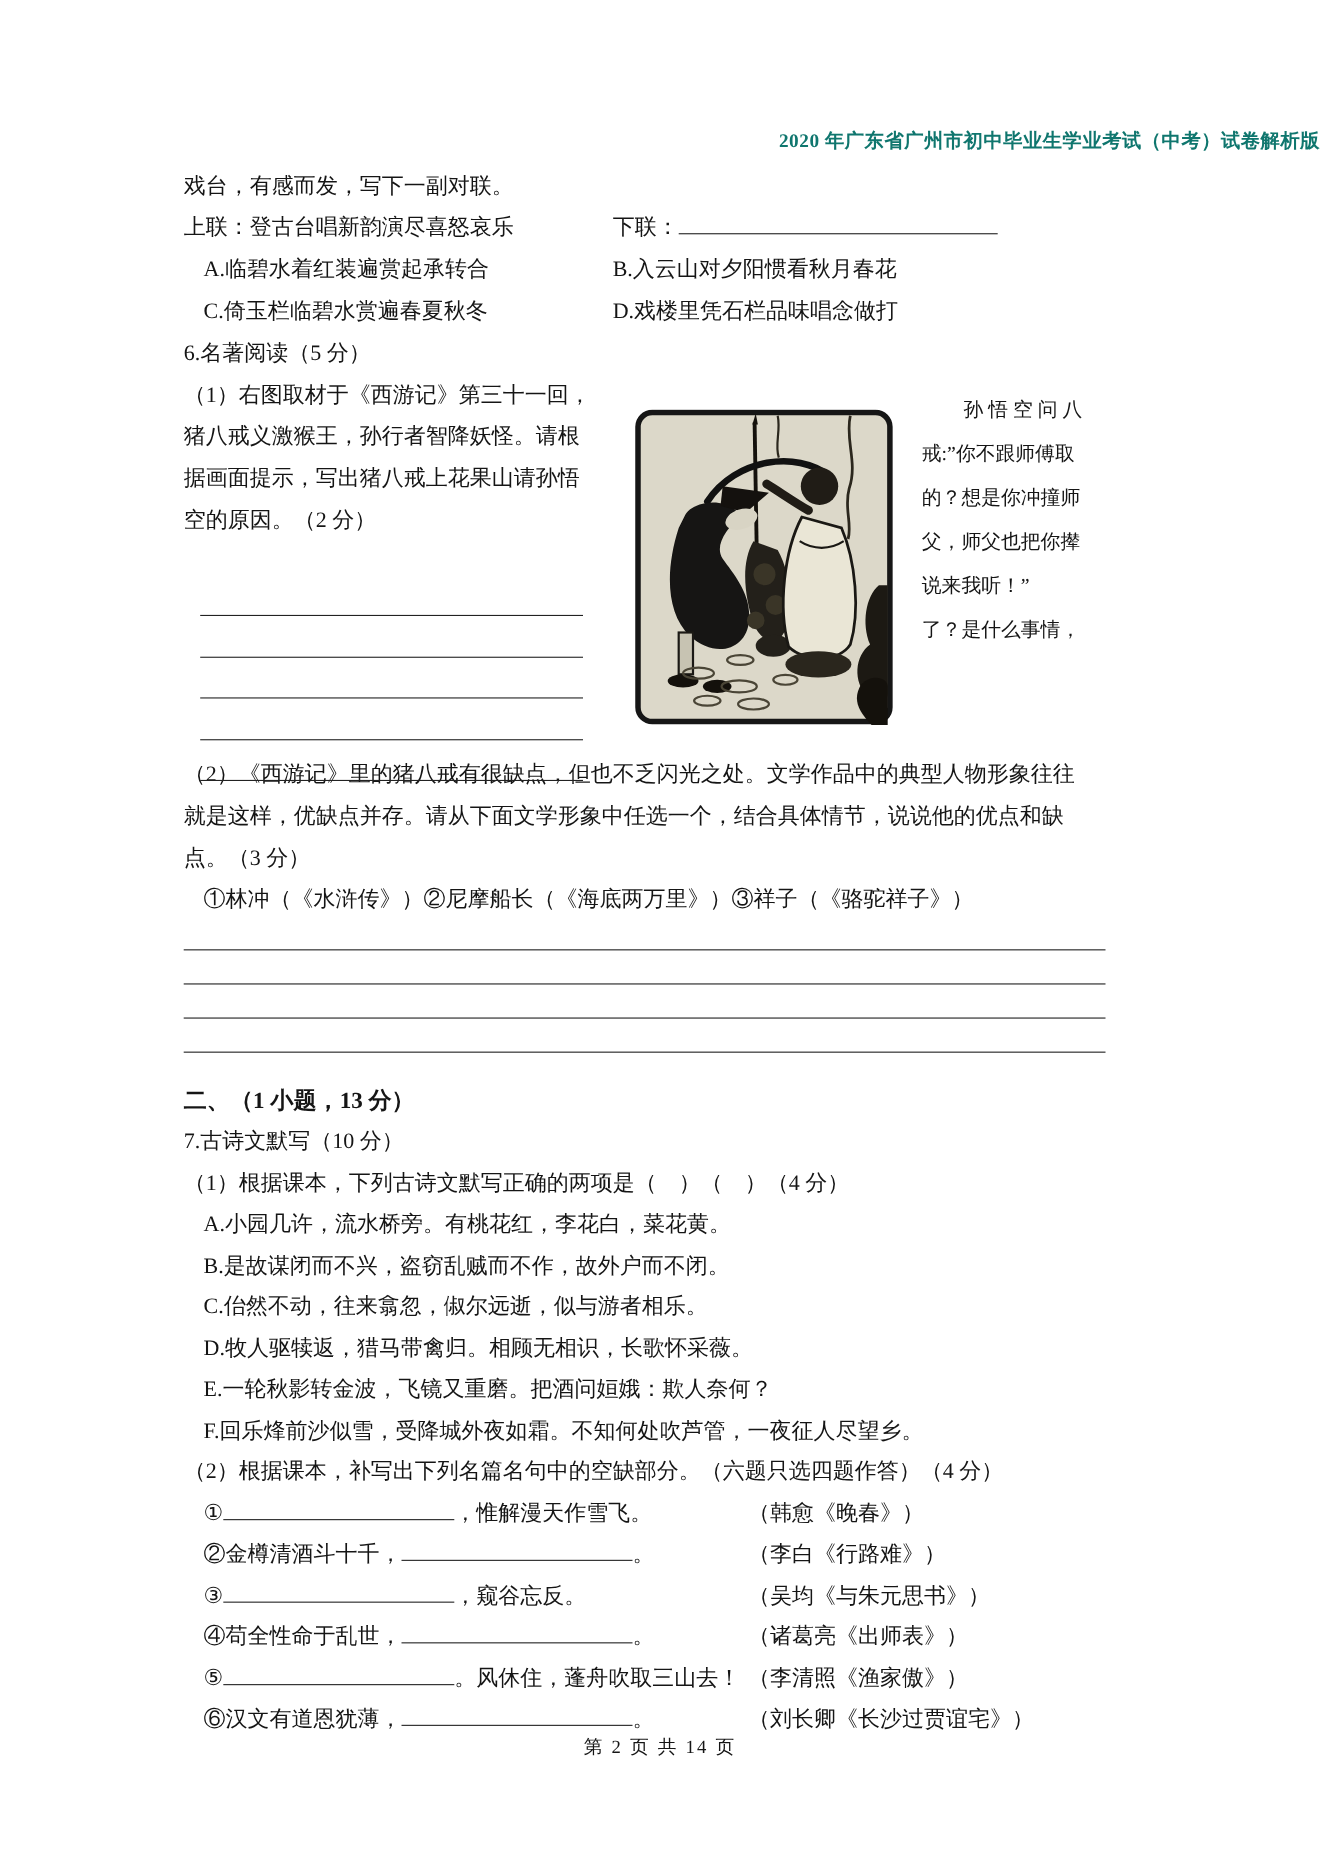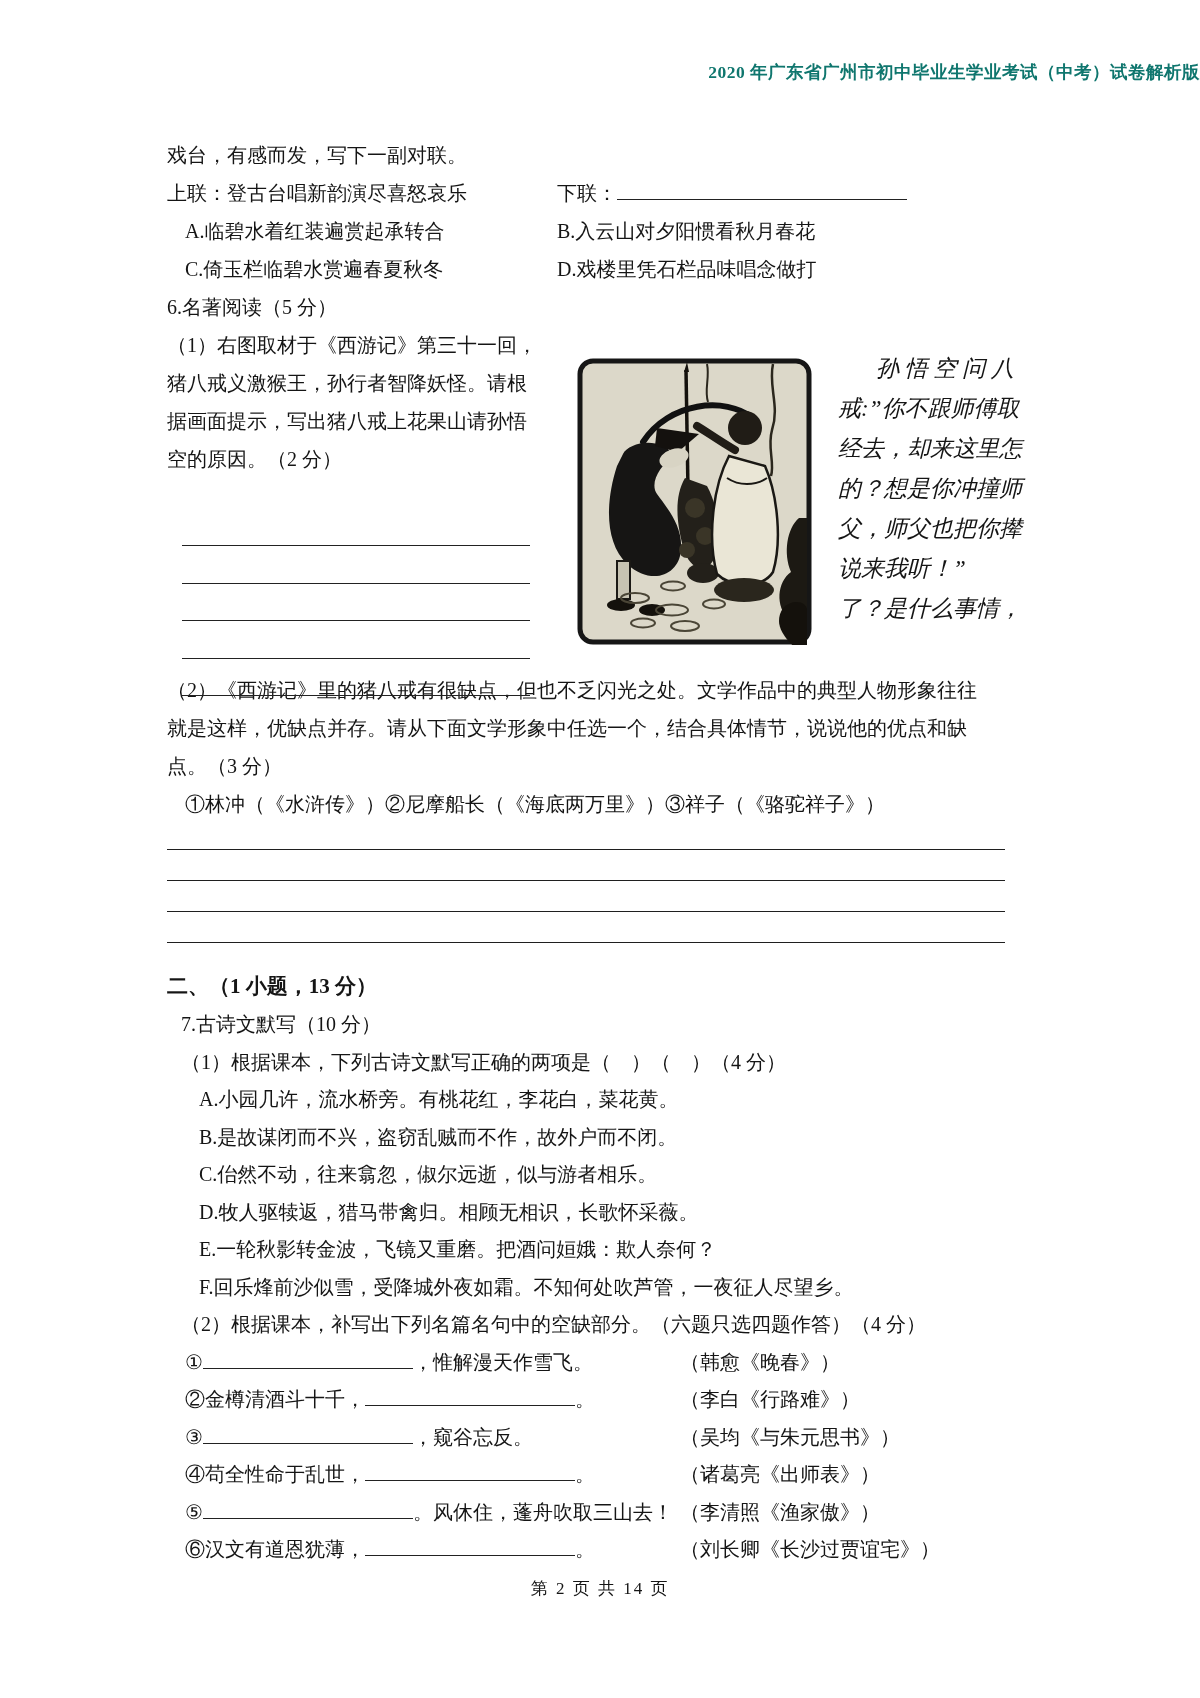--- a/index.html
+++ b/index.html
@@ -3,53 +3,53 @@
 <meta charset="utf-8">
 <style>
   * { margin:0; padding:0; box-sizing:border-box; }
   html,body { background:#ffffff; }
   .page {
     position:relative; width:1200px; height:1698px; margin:0 auto;
     background:#ffffff; overflow:hidden;
     font-family:"Liberation Serif", serif; color:#151515;
   }
   .doc-header {
-    padding-top:60px; height:102px; text-align:right;
+    padding-top:116px; height:102px; text-align:right;
     font-size:17.5px; font-weight:bold; color:#0f766e;
     letter-spacing:0.5px;
   }
   .content { padding:0 96px 0 167px; font-size:20px; }
   .line { line-height:38px; white-space:nowrap; }
   .intro-first { margin-top:34px; }
   .row { display:flex; }
   .c1 { width:390px; flex:none; }
   .ind { padding-left:18px; }
   .blank { display:inline-block; border-bottom:1.6px solid #222; height:14px; }
   .blank-xl { width:290px; }
 
   
   .q6 { position:relative; height:345px; }
   .q6-left { position:absolute; left:0; top:0; width:398px; }
   .blank-stack { margin:33px 0 0 15px; width:348px; }
   .blank-line { height:37.5px; border-bottom:1.6px solid #222; }
   .blank-line:first-child { height:35px; }
   .q6-img { position:absolute; left:410px; top:32px; }
   .q6-quote {
-    position:absolute; left:671px; top:23px; width:215px;
-    font-style:italic; font-size:23px;
+    position:absolute; left:671px; top:12px; width:215px;
+    font-size:18px;
   }
   .q6-quote .qline { line-height:40px; white-space:nowrap; }
   .q6-quote .qindent { text-indent:38px; }
 
   .wide-blanks { width:838px; }
   .wide-blank { height:31px; border-bottom:1.7px solid #1f1f1f; }
   .wide-blank:first-child { height:27px; }
 
   .sec-heading { margin-top:23px; line-height:40px; font-size:21px; font-weight:bold; white-space:nowrap; }
-  .q7line { line-height:37.5px; white-space:nowrap;margin-left:14px; }
+  .q7line { line-height:37.5px; white-space:nowrap; }
 
   .fill-row { display:flex; line-height:37.5px; padding-left:18px; white-space:nowrap; }
   .fill-left { flex:none; min-width:495px; }
   .blank-fill { width:210px; }
 
   .page-footer {
     position:absolute; left:0; top:1577px; width:100%;
     text-align:center; font-size:17px; letter-spacing:2px;
   }
 </style>
@@ -134,21 +134,20 @@
         <ellipse cx="58" cy="240" rx="14" ry="5" fill="none" stroke="#4a4536" stroke-width="2"></ellipse>
         <ellipse cx="95" cy="252" rx="16" ry="5.5" fill="none" stroke="#4a4536" stroke-width="2"></ellipse>
         <ellipse cx="137" cy="246" rx="11" ry="4.5" fill="none" stroke="#4a4536" stroke-width="2"></ellipse>
         <ellipse cx="66" cy="265" rx="12" ry="4.5" fill="none" stroke="#4a4536" stroke-width="2"></ellipse>
         <ellipse cx="108" cy="268" rx="14" ry="5" fill="none" stroke="#4a4536" stroke-width="2"></ellipse>
       </svg>
 
       <div class="q6-quote">
         <div class="qline qindent">孙 悟 空 问 八</div>
         <div class="qline">戒:”你不跟师傅取</div>
-        <div class="qline">经去，却来这里怎</div>
         <div class="qline">的？想是你冲撞师</div>
         <div class="qline">父，师父也把你撵</div>
         <div class="qline">说来我听！”</div>
         <div class="qline">了？是什么事情，</div>
       </div>
     </div>
 
     <div class="line">（2）《西游记》里的猪八戒有很缺点，但也不乏闪光之处。文学作品中的典型人物形象往往</div>
     <div class="line">就是这样，优缺点并存。请从下面文学形象中任选一个，结合具体情节，说说他的优点和缺</div>
     <div class="line">点。（3 分）</div>

